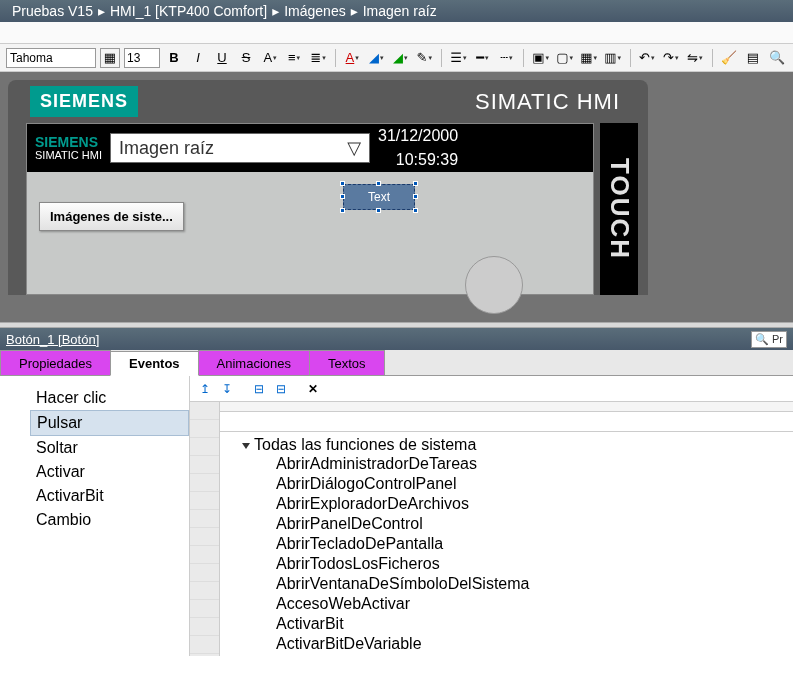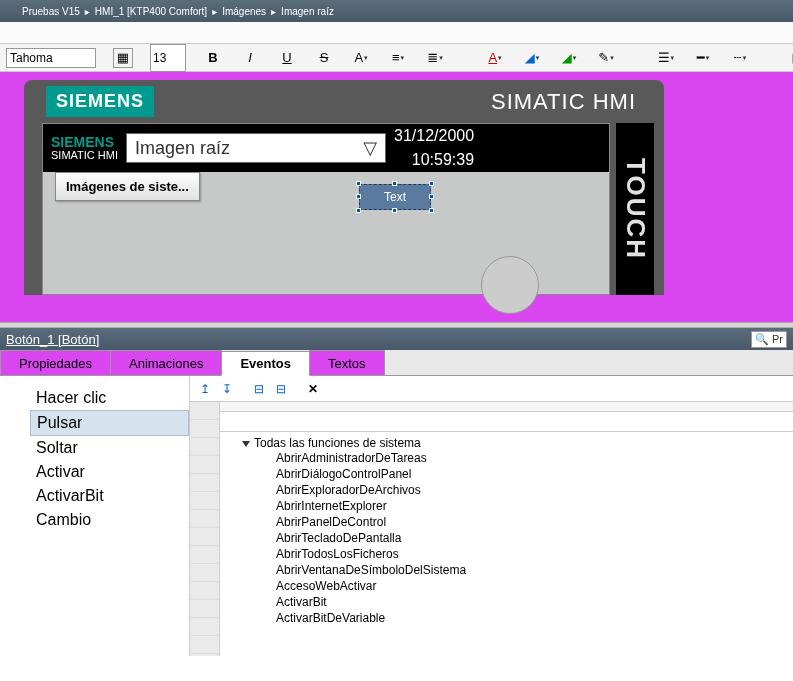--- a/index.html
+++ b/index.html
@@ -1,43 +1,43 @@
 <!DOCTYPE html>
 <html><head>
 <meta charset="utf-8">
 <style>
   * { box-sizing: border-box; margin: 0; padding: 0; font-family: Tahoma, Arial, sans-serif; }
   body { width: 793px; height: 681px; background: #fff; overflow: hidden; font-size: 12px; }
 
-  .titlebar { background: linear-gradient(#5a6d7a, #47586a); color: #fff; height: 22px; display: flex; align-items: center; padding: 0 22px; font-size: 10px; }
+  .titlebar { background: linear-gradient(#5a6d7a, #47586a); color: #fff; height: 22px; display: flex; align-items: center; padding: 0 12px; font-size: 14px; }
   .titlebar .sep { margin: 0 5px; }
 
   .blank-strip { height: 22px; background: #fafafa; border-bottom: 1px solid #ccc; }
 
-  .toolbar { height: 28px; background: #f4f4f4; border-bottom: 1px solid #ccc; display: flex; align-items: center; padding: 0 6px; gap: 17px; }
+  .toolbar { height: 28px; background: #f4f4f4; border-bottom: 1px solid #ccc; display: flex; align-items: center; padding: 0 6px; gap: 4px; }
   .toolbar .font-select { width: 90px; height: 20px; font-size: 12px; border: 1px solid #999; background: #fff; padding: 0 3px; }
-  .toolbar .font-size { width: 36px; height: 28px; font-size: 12px; border: 1px solid #999; background: #fff; padding: 0 2px; }
+  .toolbar .font-size { width: 36px; height: 20px; font-size: 12px; border: 1px solid #999; background: #fff; padding: 0 2px; }
   .tb-btn { min-width: 20px; height: 20px; display: inline-flex; align-items: center; justify-content: center; border: 1px solid transparent; font-size: 13px; cursor: pointer; position: relative; }
   .tb-btn .drop { font-size: 7px; margin-left: 1px; color: #333; }
   .tb-divider { width: 1px; height: 18px; background: #bbb; margin: 0 3px; }
 
-  .canvas-area { background: #d946ef; padding: 8px 20px 0 24px; height: 250px; overflow: hidden; }
+  .canvas-area { background: #737373; padding: 8px 20px 0 8px; height: 250px; overflow: hidden; }
   .hmi-device { width: 640px; background: #595959; border-radius: 8px 8px 0 0; padding-bottom: 0; position: relative; }
   .hmi-top { display: flex; align-items: center; justify-content: space-between; padding: 6px 28px 6px 22px; }
   .siemens-logo-box { background: #009b8e; color: #fff; font-weight: bold; font-size: 18px; letter-spacing: 1px; padding: 5px 10px; }
   .simatic-hmi-title { color: #fff; font-size: 22px; letter-spacing: 1px; }
   .hmi-body { display: flex; padding: 0 10px 0 18px; gap: 6px; }
   .screen { flex: 1; background: #c7c9c8; border: 1px solid #888; position: relative; height: 172px; background-image: radial-gradient(#999 0.5px, transparent 0.5px); background-size: 6px 6px; }
   .screen-header { background: #000; height: 48px; display: flex; align-items: center; padding: 0 8px; gap: 8px; position: relative; }
   .siemens-small { color: #009b8e; font-weight: bold; font-size: 14px; line-height: 1; }
   .simatic-small { color: #fff; font-size: 11px; }
   .small-block { display: flex; flex-direction: column; }
   .dropdown-field { flex: 1; background: #fff; border: 1px solid #666; height: 30px; display: flex; align-items: center; padding: 0 8px; font-size: 18px; color: #333; justify-content: space-between; max-width: 260px; }
   .date-box { text-align: right; color: #fff; font-size: 16px; line-height: 1.5; padding-right: 4px; }
-  .sys-btn { position: absolute; top: 48px; left: 12px; background: linear-gradient(#fdfdfd, #e2e2e2); border: 1px solid #888; padding: 6px 10px; font-size: 13px; font-weight: bold; box-shadow: 1px 1px 2px rgba(0,0,0,0.3); }
+  .sys-btn { position: absolute; top: 78px; left: 12px; background: linear-gradient(#fdfdfd, #e2e2e2); border: 1px solid #888; padding: 6px 10px; font-size: 13px; font-weight: bold; box-shadow: 1px 1px 2px rgba(0,0,0,0.3); }
   .text-btn { position: absolute; top: 60px; left: 316px; background: #5a7aa0; color: #fff; border: 1px dashed #1a3a6a; padding: 5px 24px; font-weight: normal; font-size: 12px; }
   .text-btn-handle { position: absolute; width: 5px; height: 5px; background: #0057b8; border: 1px solid #fff; }
   .circle-shape { position: absolute; bottom: -20px; right: 70px; width: 58px; height: 58px; border-radius: 50%; background: #ccc; border: 1px solid #999; }
   .touch-strip { width: 38px; background: #000; color: #e1e1e1; display: flex; align-items: center; justify-content: center; writing-mode: vertical-rl; text-orientation: mixed; font-size: 26px; font-weight: bold; letter-spacing: 2px; height: 172px; }
 
   .splitter { height: 6px; background: #d9d9d9; border-top: 1px solid #aaa; border-bottom: 1px solid #aaa; }
 
   .prop-header { background: linear-gradient(#5a6d7a, #47586a); color: #fff; height: 22px; display: flex; align-items: center; justify-content: space-between; padding: 0 6px; font-size: 13px; text-decoration: underline; }
   .prop-header .small-icon { background: #fff; color: #333; font-size: 11px; padding: 1px 3px; border: 1px solid #999; }
 
@@ -51,21 +51,21 @@
   .event-list div.selected { background: #d6e2ee; border: 1px solid #a8bed4; }
   .event-detail { flex: 1; display: flex; flex-direction: column; }
   .detail-toolbar { height: 26px; display: flex; align-items: center; padding: 0 6px; gap: 4px; border-bottom: 1px solid #ccc; }
   .dt-btn { width: 18px; height: 18px; display: inline-flex; align-items: center; justify-content: center; font-size: 12px; cursor: pointer; }
   .detail-grid { flex: 1; display: flex; overflow: hidden; }
   .grid-rows-col { width: 30px; background: #eaeaea; border-right: 1px solid #ccc; }
   .grid-rows-col div { height: 18px; border-bottom: 1px solid #ddd; }
   .grid-main { flex: 1; display: flex; flex-direction: column; }
   .grid-header-row { height: 10px; border-bottom: 1px solid #ccc; background: #f5f5f5; }
   .grid-editor-row { height: 20px; border-bottom: 1px solid #ccc; background: #fff; padding: 0 4px; }
-  .grid-tree { padding: 4px 0 0 22px; font-size: 12px; }
+  .grid-tree { padding: 4px 0 0 22px; font-size: 16px; }
   .grid-tree .group { cursor: pointer; }
   .grid-tree .fn { padding: 1px 0 1px 34px; cursor: pointer; }
   .tri { display: inline-block; width: 0; height: 0; border-left: 4px solid transparent; border-right: 4px solid transparent; border-top: 6px solid #333; margin-right: 4px; vertical-align: middle; }
 </style>
 </head>
 <body>
 
 <div class="titlebar">
   <span>Pruebas V15</span>
   <span class="sep">▸</span>
@@ -167,22 +167,22 @@
 
 <div class="splitter"></div>
 
 <div class="prop-header">
   <span>Botón_1 [Botón]</span>
   <span class="small-icon">🔍 <span>Pr</span></span>
 </div>
 
 <div class="tabs">
   <div class="tab">Propiedades</div>
+  <div class="tab active">Eventos</div>
   <div class="tab">Animaciones</div>
-  <div class="tab active">Eventos</div>
   <div class="tab">Textos</div>
 </div>
 
 <div class="events-body">
   <div class="event-list" id="event-list">
       <div>Hacer clic</div>
       <div class="selected">Pulsar</div>
       <div>Soltar</div>
       <div>Activar</div>
       <div>ActivarBit</div>
@@ -221,21 +221,20 @@
         <div class="grid-header-row"></div>
         <div class="grid-editor-row"></div>
         <div class="grid-tree">
           <div class="group">
             <span class="tri"></span><span>Todas las funciones de sistema</span>
           </div>
           <div id="fn-list">
               <div class="fn">AbrirAdministradorDeTareas</div>
               <div class="fn">AbrirDiálogoControlPanel</div>
               <div class="fn">AbrirExploradorDeArchivos</div>
-              <div class="fn">AbrirInternetExplorer</div>
               <div class="fn">AbrirPanelDeControl</div>
               <div class="fn">AbrirTecladoDePantalla</div>
               <div class="fn">AbrirTodosLosFicheros</div>
               <div class="fn">AbrirVentanaDeSímboloDelSistema</div>
               <div class="fn">AccesoWebActivar</div>
               <div class="fn">ActivarBit</div>
               <div class="fn">ActivarBitDeVariable</div>
             </div>
         </div>
       </div>

